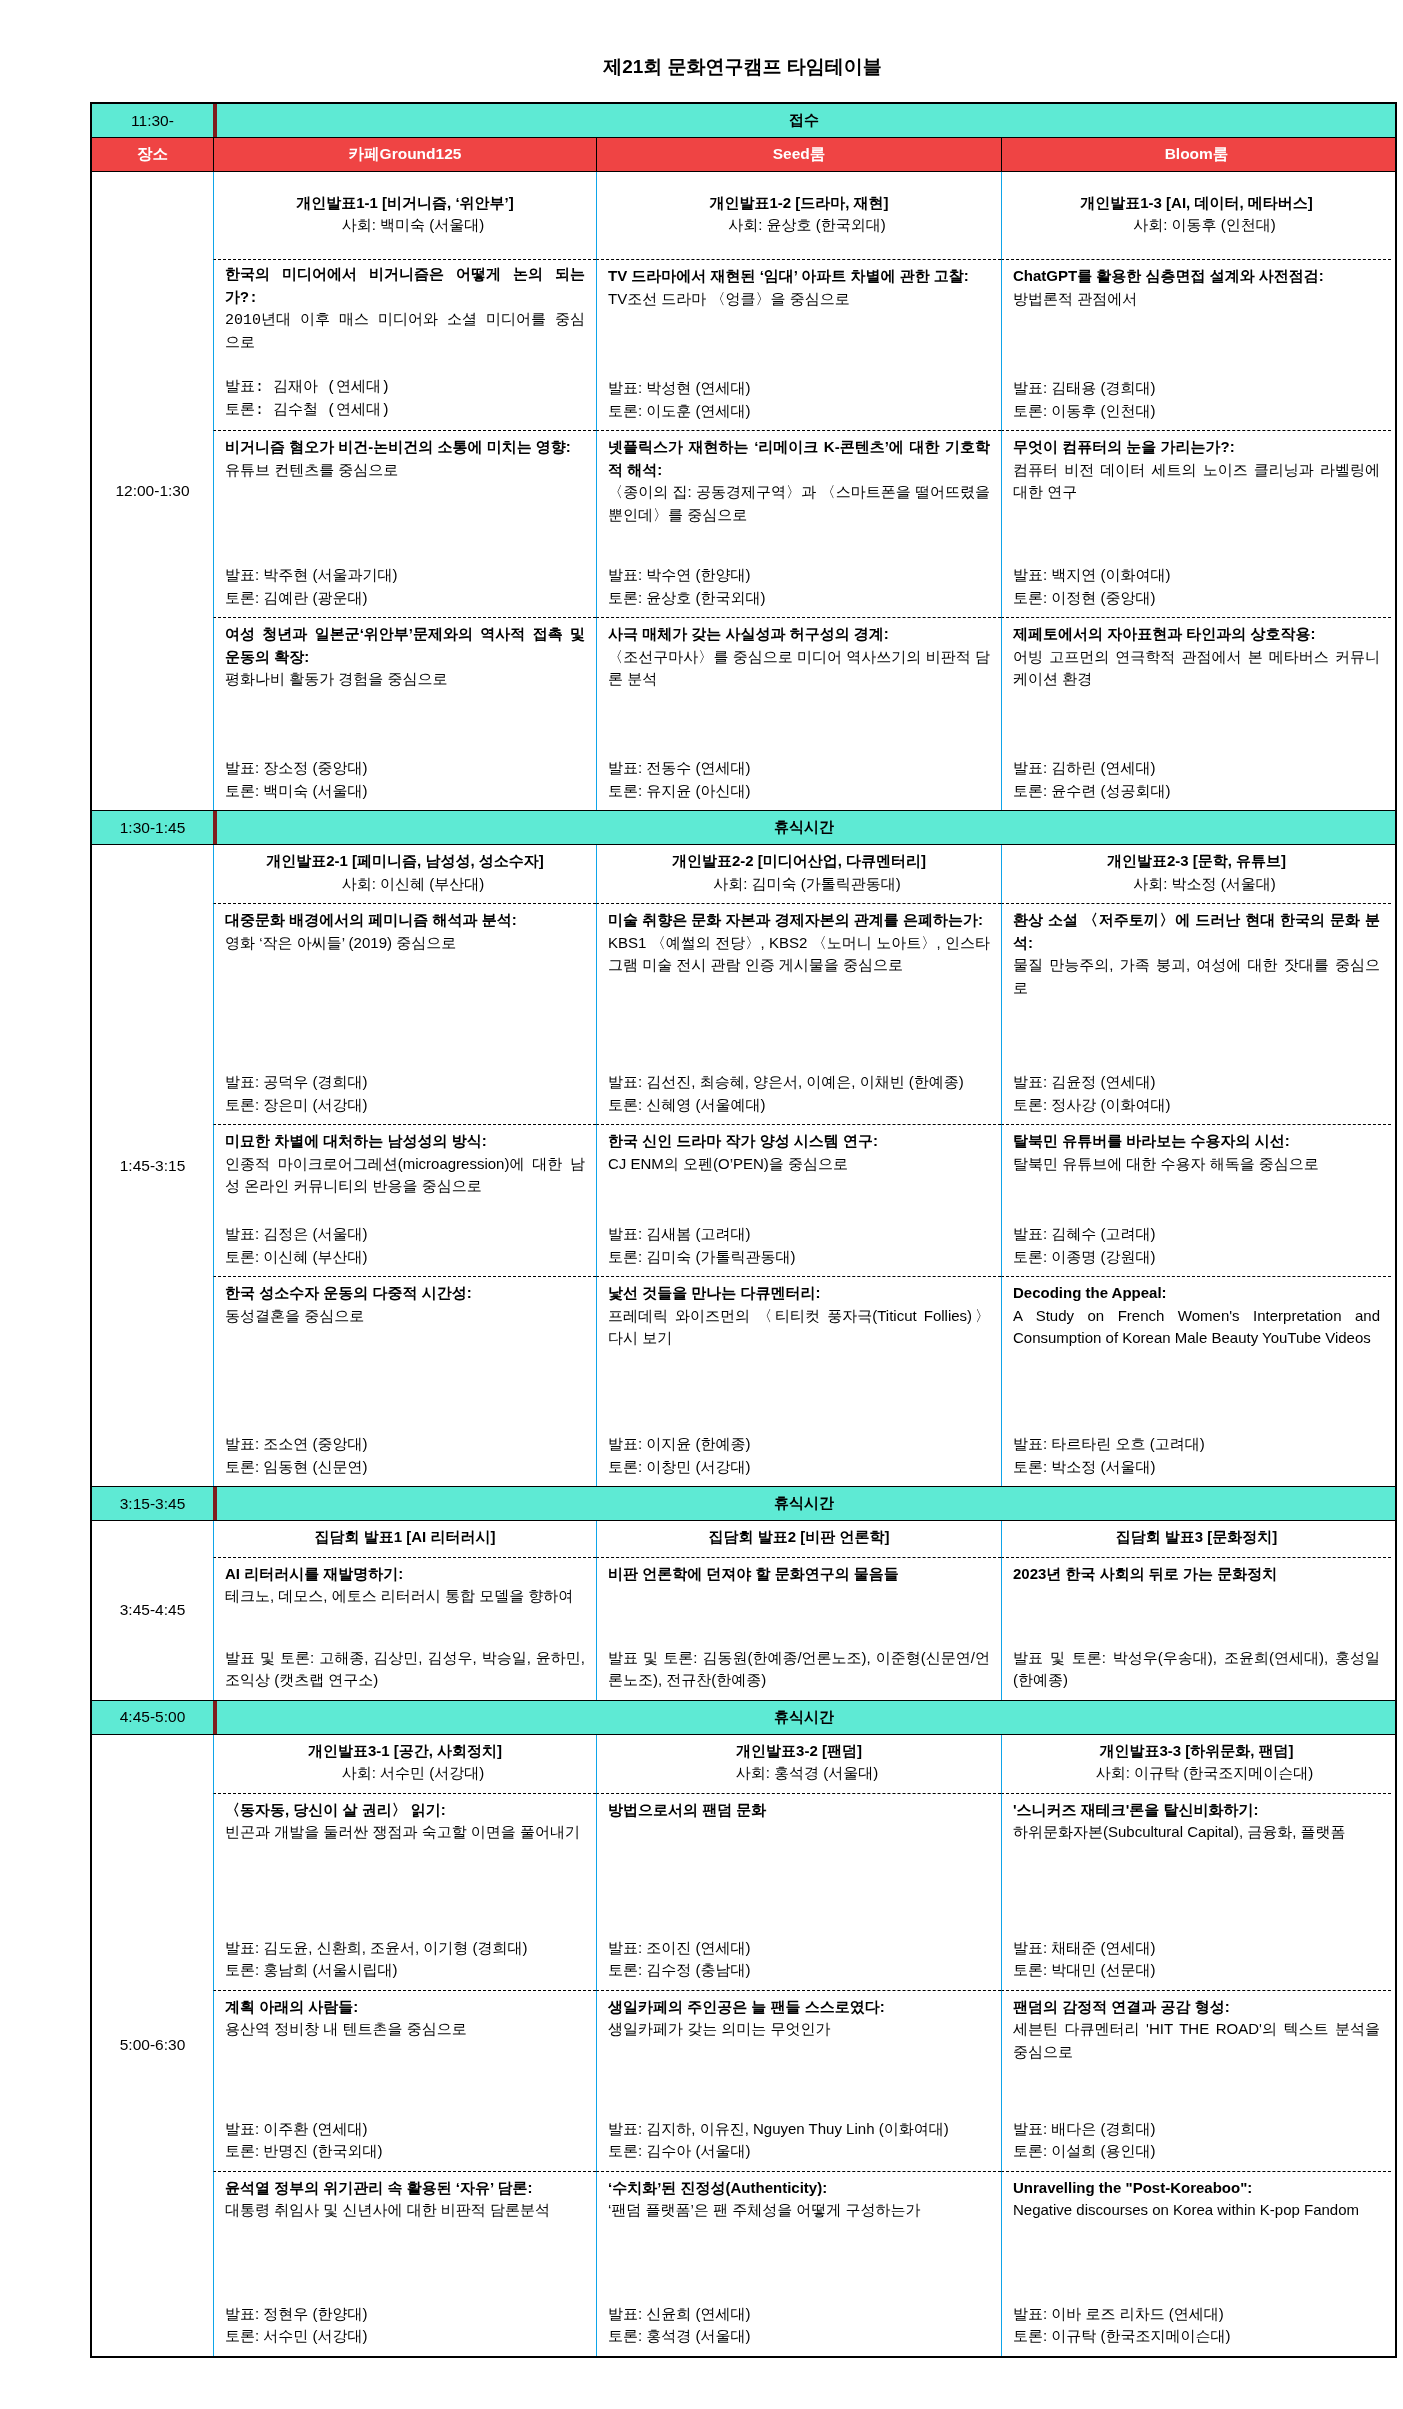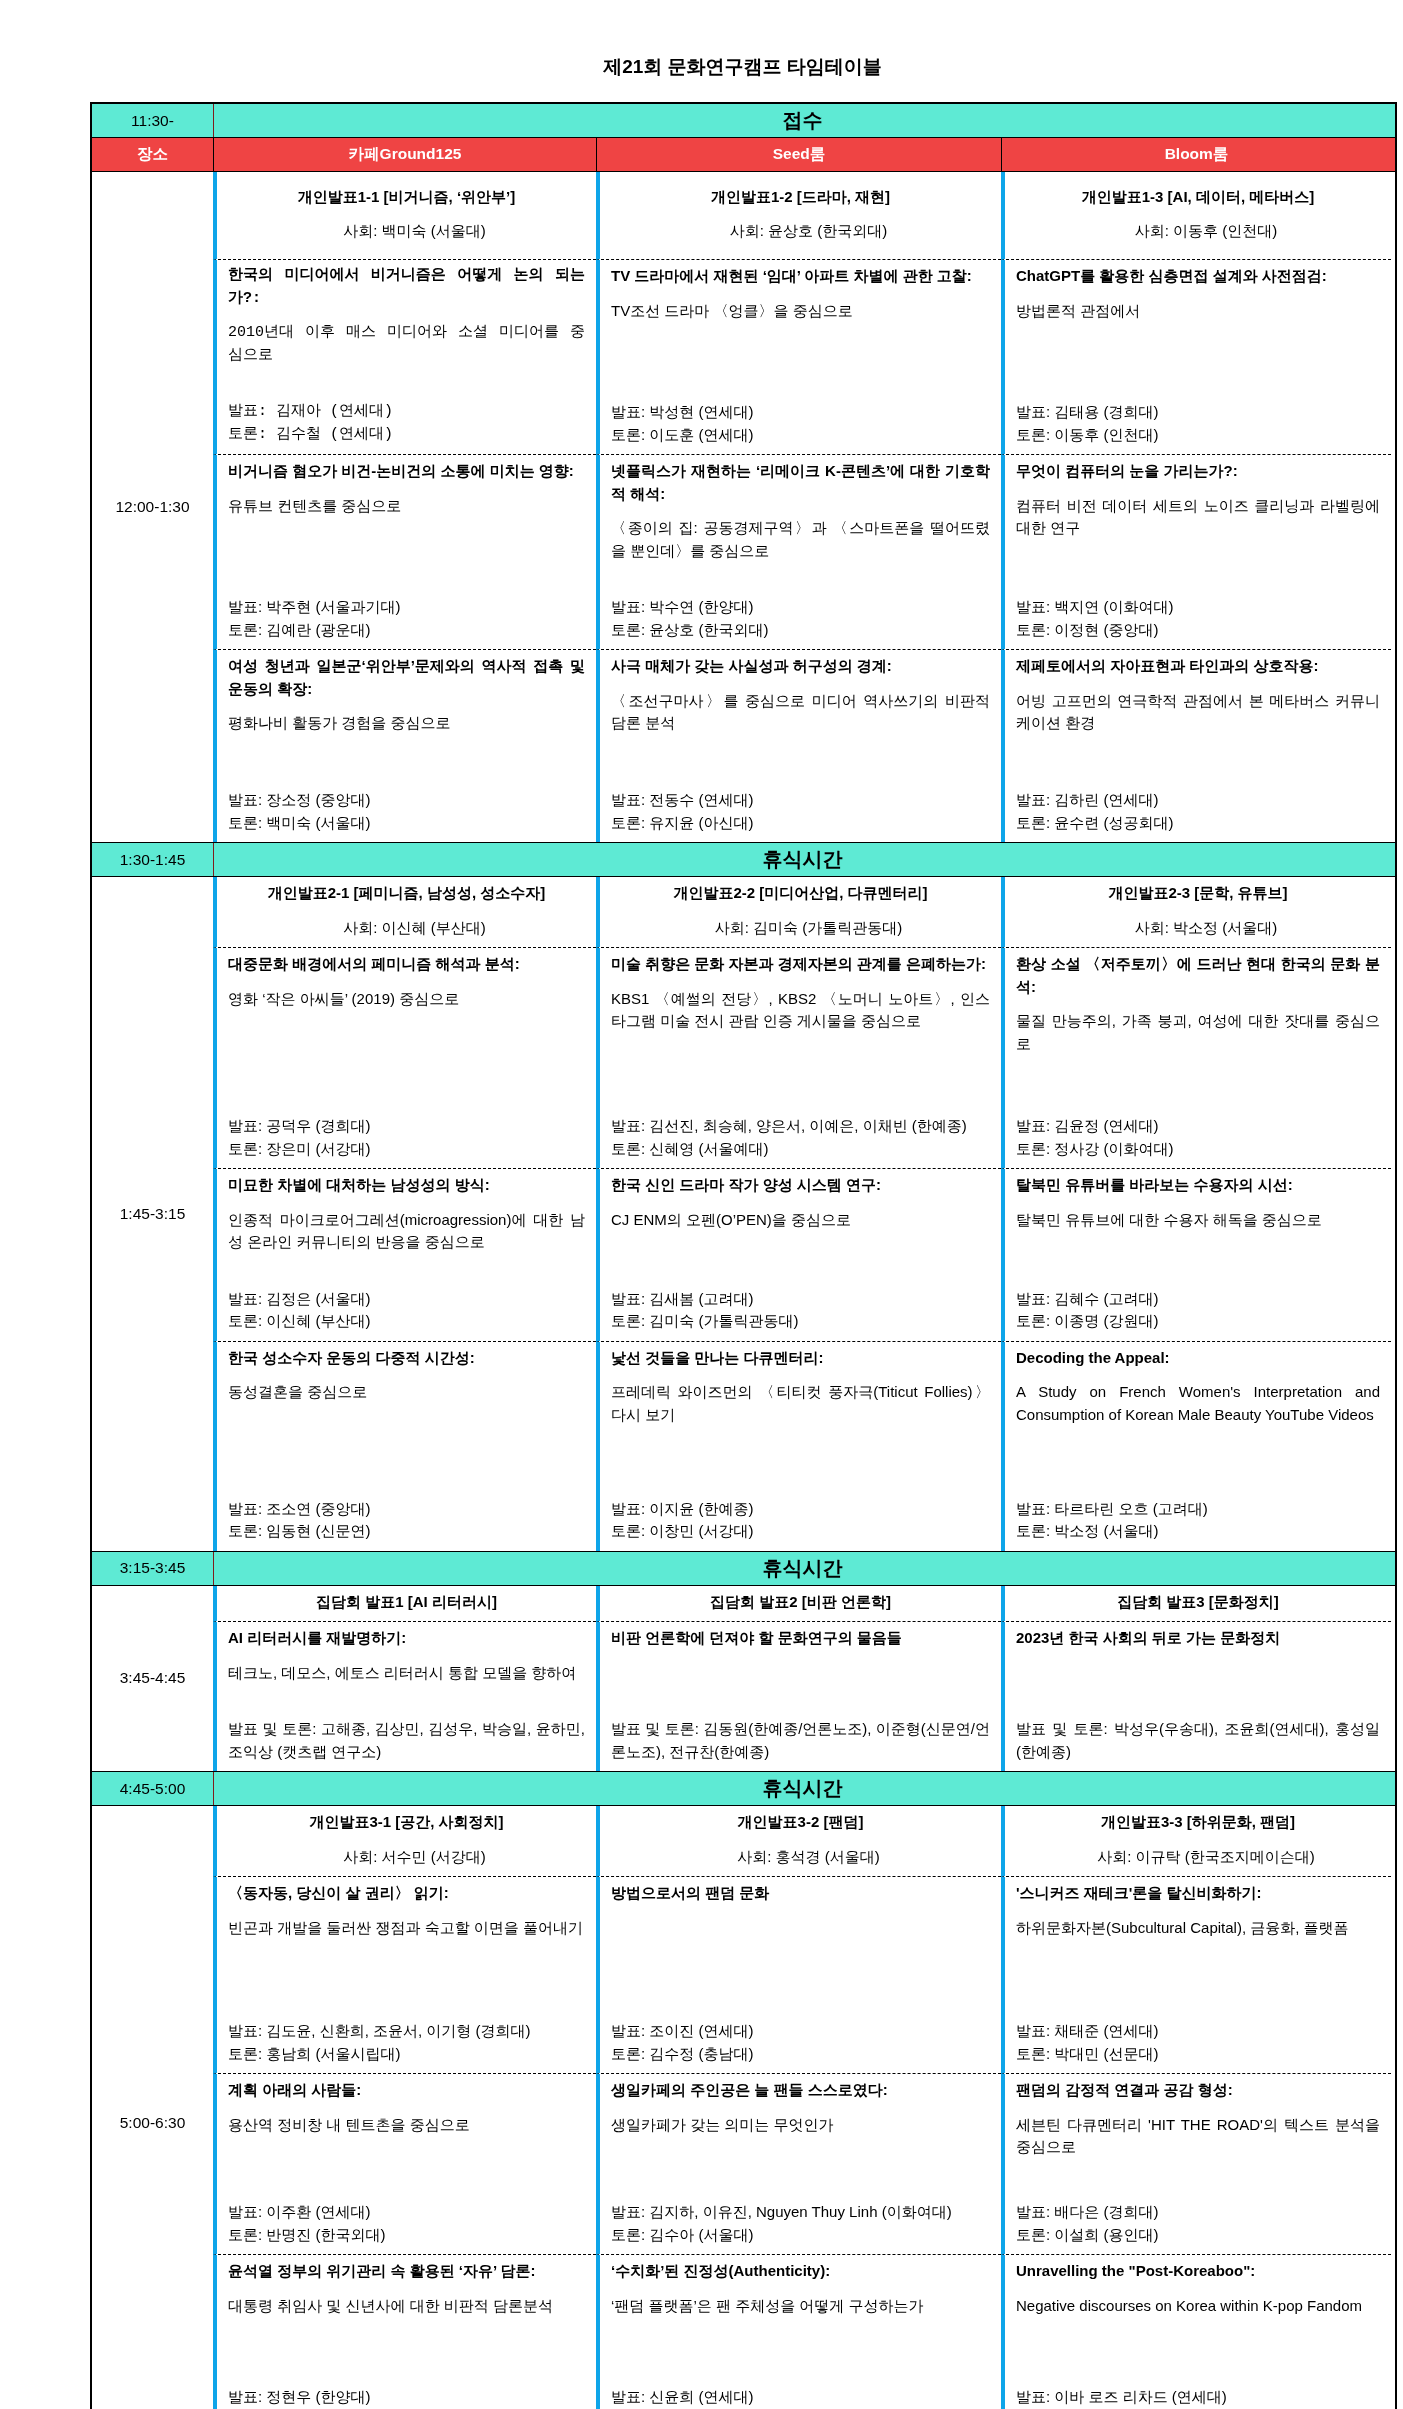--- a/index.html
+++ b/index.html
@@ -38,44 +38,43 @@
     grid-column: 1;
     display: flex;
     align-items: center;
     justify-content: center;
     font-size: 15.5px;
     text-align: center;
     padding: 2px;
   }
   .band-label-cell {
     grid-column: 2 / span 3;
-    border-left: 1px solid #7f1d1d;
+    border-left: 4px solid #7f1d1d;
     display: flex;
     align-items: center;
     justify-content: center;
-    font-size: 20px;
+    font-size: 15px;
     font-weight: bold;
   }
   .head-cell {
     display: flex;
     align-items: center;
     justify-content: center;
     font-size: 15.5px;
     font-weight: bold;
   }
   .room-head-cell { border-left: 1px solid #000; }
   .sub-cell {
-    border-left: 4px solid #0ea5e9;
+    border-left: 1px solid #0ea5e9;
     box-sizing: border-box;
     padding: 5px 11px 8px 11px;
     font-size: 15px;
     line-height: 1.5;
     display: flex;
     flex-direction: column;
-    gap: 12px;
   }
   .sub-cell.dashed { border-top: 1px dashed #000; }
   .session-head-cell {
     align-items: center;
     justify-content: center;
     text-align: center;
   }
   .session-title { font-weight: bold; }
   .session-chair { font-weight: normal; margin-left: 16px; }
   .talk-title { font-weight: bold; text-align: justify; }

